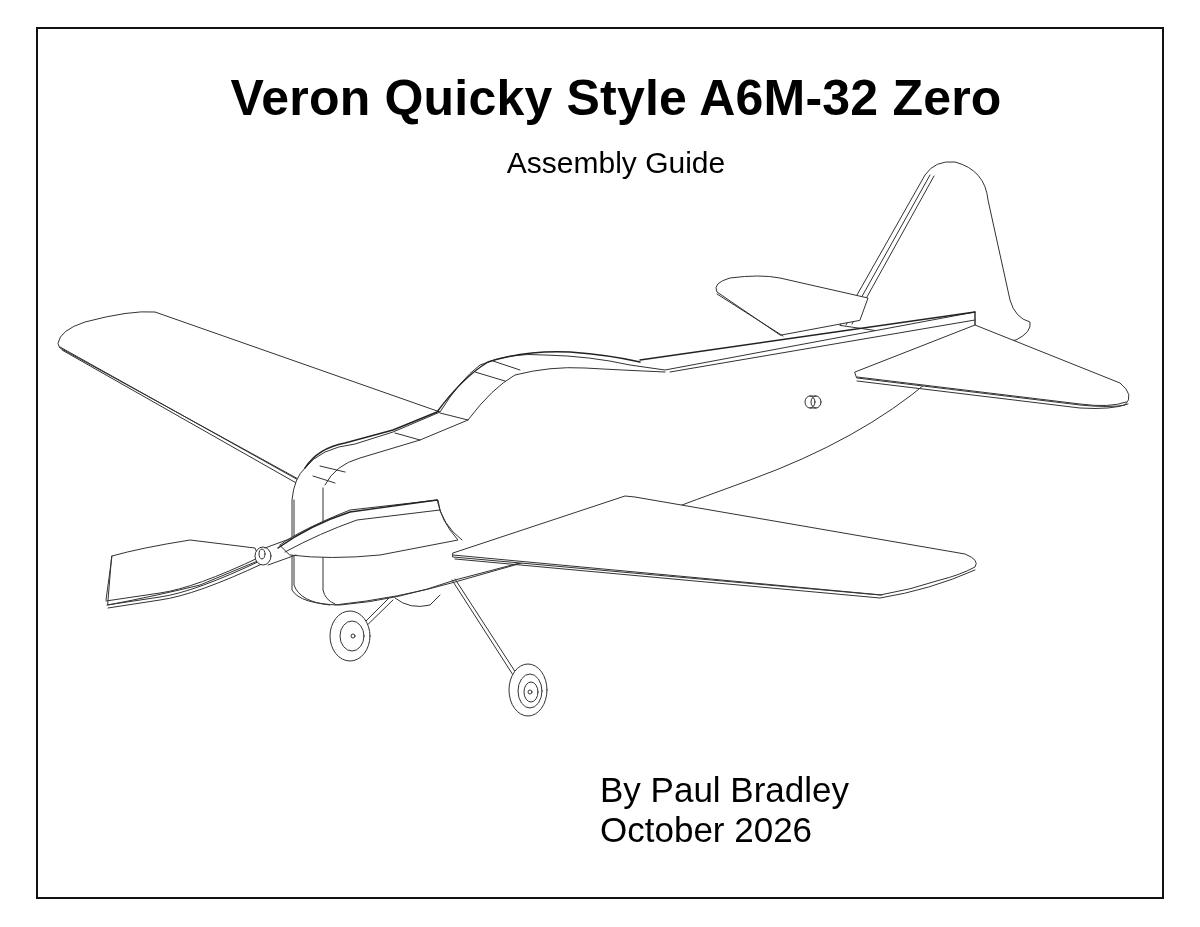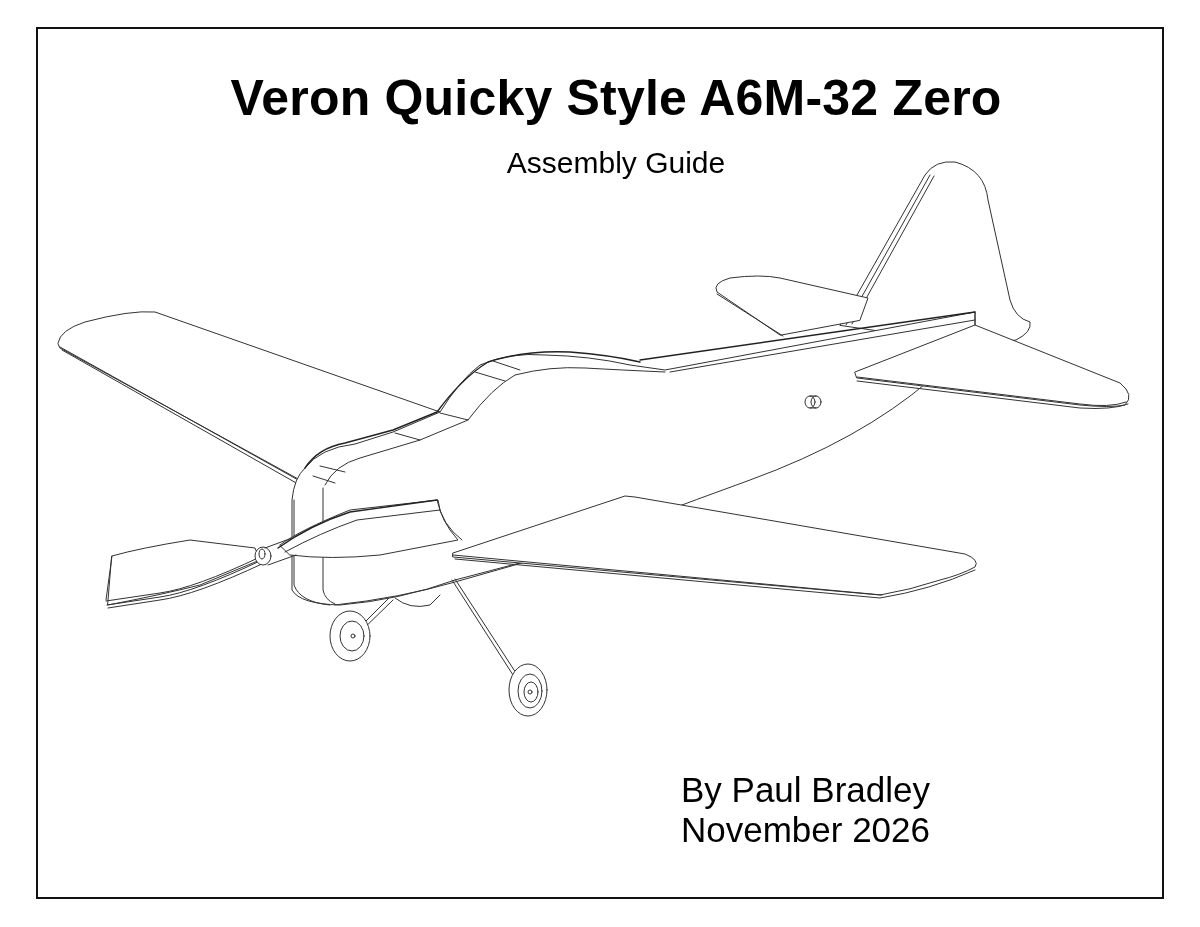--- a/index.html
+++ b/index.html
@@ -42,21 +42,21 @@
       top: 145px;
       text-align: center;
       font-size: 30px;
       line-height: 36px;
     }
     .author-block {
       position: absolute;
       left: 600px;
       width: 330px;
       top: 770px;
-      text-align: right;
+      text-align: left;
       font-size: 35px;
       line-height: 40px;
     }
     .illustration {
       position: absolute;
       left: 0;
       top: 0;
       width: 1200px;
       height: 927px;
     }
@@ -173,14 +173,14 @@
     <line x1="455" y1="579" x2="516" y2="673"></line>
     <ellipse class="white-fill" cx="528" cy="690" rx="19" ry="26"></ellipse>
     <ellipse cx="530" cy="691" rx="12" ry="17"></ellipse>
     <ellipse cx="531" cy="692" rx="7" ry="10"></ellipse>
     <ellipse cx="530" cy="692" rx="2" ry="2"></ellipse>
   </g>
 </svg>
 
 <div class="author-block">
   <div>By Paul Bradley</div>
-  <div>November 2026</div>
+  <div>October 2026</div>
 </div>
 
 </body></html>

